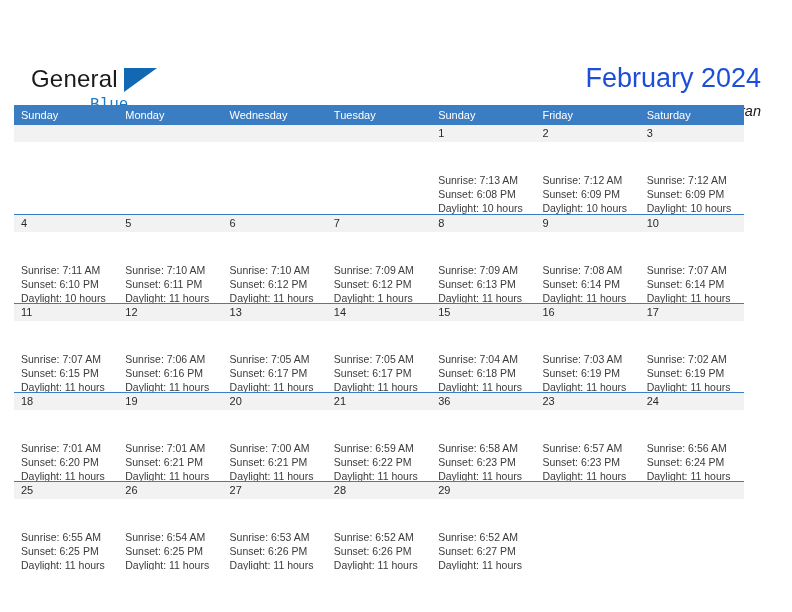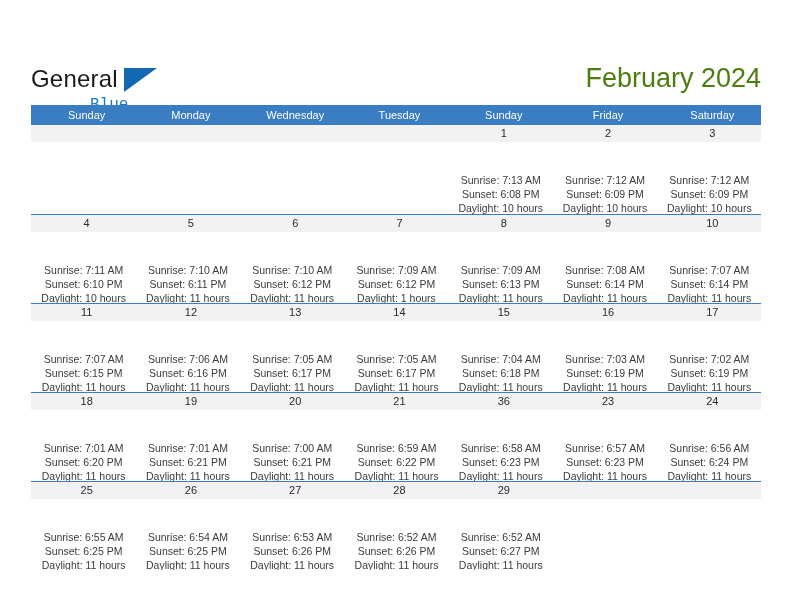--- a/index.html
+++ b/index.html
@@ -66,40 +66,39 @@
     font-family: Liberation Mono, monospace;
   }
   .title-wrap {
     position: absolute;
     right: 0;
     top: 0;
     text-align: right;
   }
   .cal-title {
     font-size: 27px;
-    color: #4d7c0f;
+    color: #1d4ed8;
     line-height: 34px;
     white-space: nowrap;
   }
   .cal-subtitle {
     font-size: 14.5px;
     color: #1b1b1b;
     line-height: 20px;
     margin-top: 6px;
     white-space: nowrap;
     font-style: italic;
   }
 
   
   .calendar {
     position: absolute;
-    left: 31px;
+    left: 14px;
     top: 105px;
     width: 730px;
-    text-align: center;
   }
   .weekdays {
     display: flex;
     background: #3b7dc2;
     height: 20px;
   }
   .weekday {
     flex: 1 1 0;
     color: #ffffff;
     font-size: 11px;

